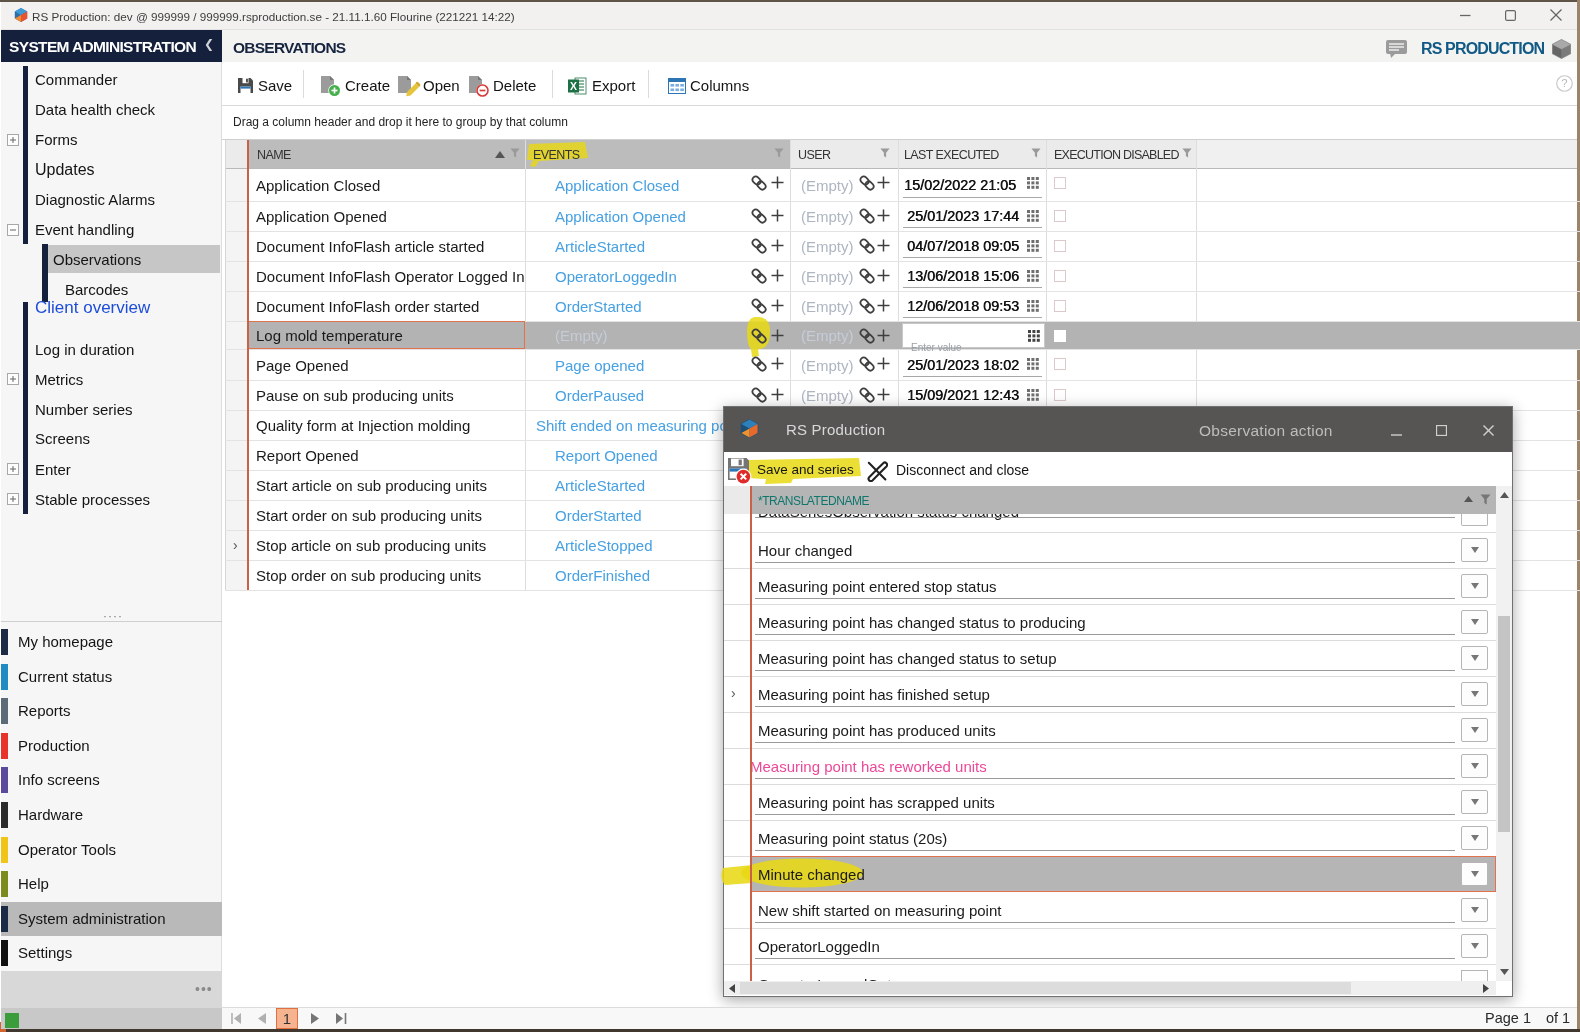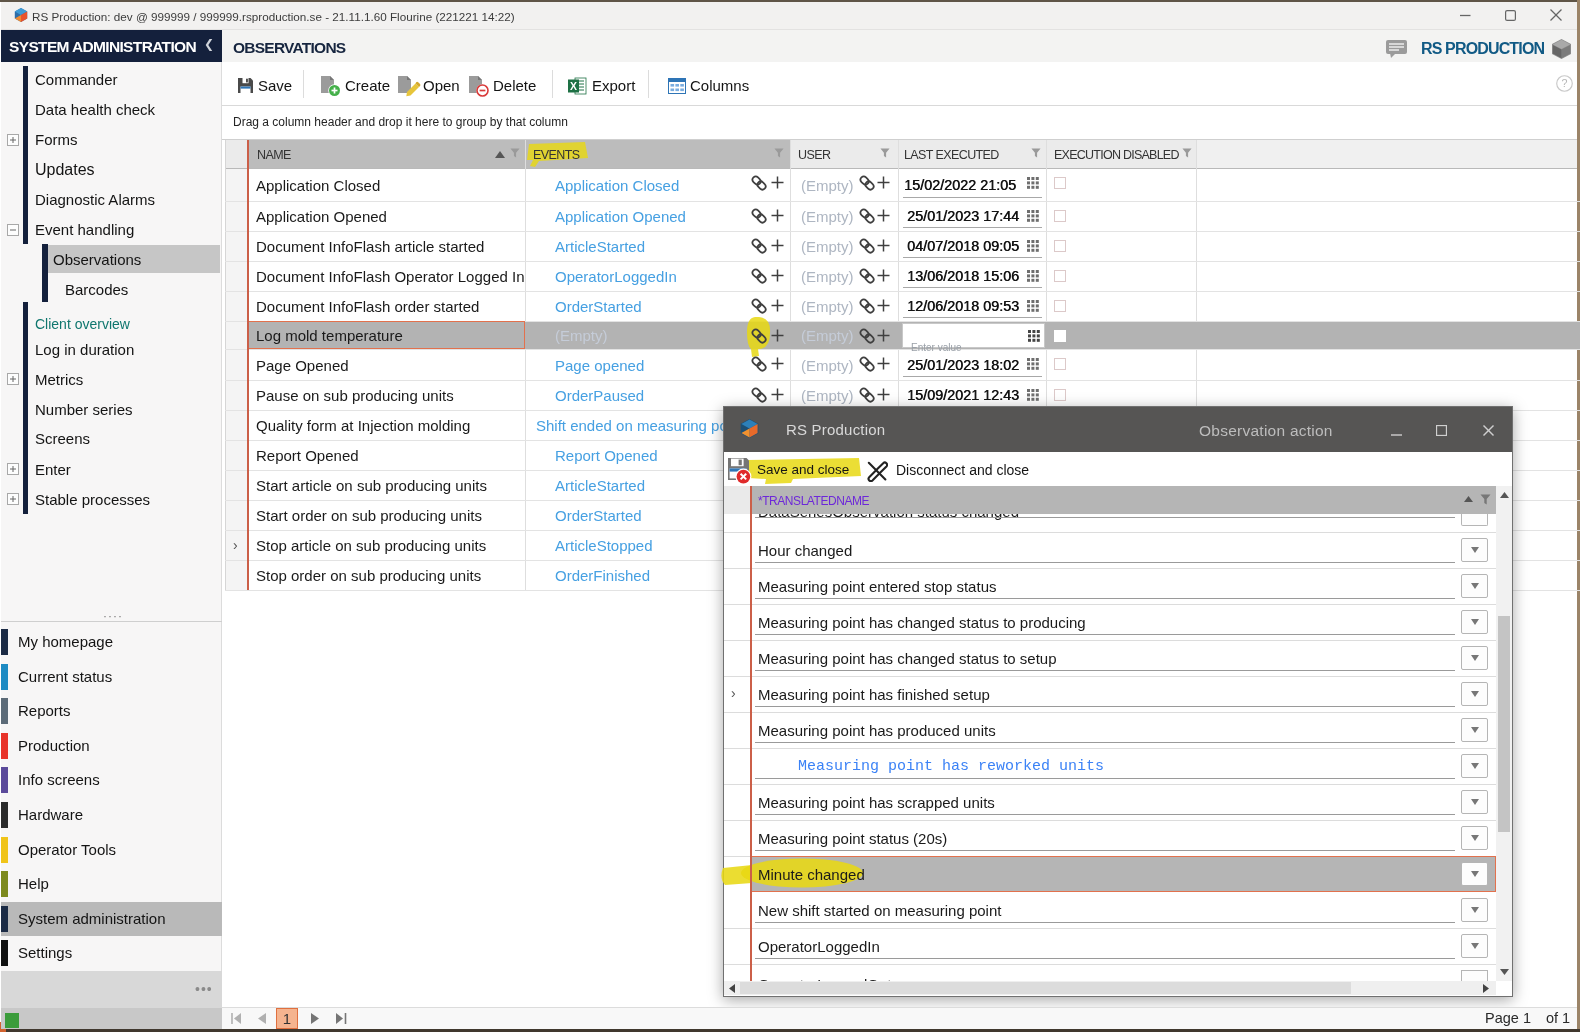--- a/index.html
+++ b/index.html
@@ -73,21 +73,21 @@
     </svg>
 
   <div class="txt" style="left:35px;top:71px;font-size:15px;color:#141414;">Commander</div>
   <div class="txt" style="left:35px;top:101px;font-size:15px;color:#141414;">Data health check</div>
   <div class="txt" style="left:35px;top:131px;font-size:15px;color:#141414;">Forms</div>
   <div class="txt" style="left:35px;top:161px;font-size:16px;color:#141414;">Updates</div>
   <div class="txt" style="left:35px;top:191px;font-size:15px;color:#141414;">Diagnostic Alarms</div>
   <div class="txt" style="left:35px;top:221px;font-size:15px;color:#141414;">Event handling</div>
   <div class="txt" style="left:53px;top:251px;font-size:15px;color:#141414;">Observations</div>
   <div class="txt" style="left:53px;top:281px;font-size:15px;color:#141414;margin-left:12px;">Barcodes</div>
-  <div class="txt" style="left:35px;top:316px;font-size:14px;color:#0f766e;">Client overview</div>
+  <div class="txt" style="left:35px;top:298px;font-size:17px;color:#1d4ed8;">Client overview</div>
   <div class="txt" style="left:35px;top:341px;font-size:15px;color:#141414;">Log in duration</div>
   <div class="txt" style="left:35px;top:371px;font-size:15px;color:#141414;">Metrics</div>
   <div class="txt" style="left:35px;top:401px;font-size:15px;color:#141414;">Number series</div>
   <div class="txt" style="left:35px;top:430px;font-size:15px;color:#141414;">Screens</div>
   <div class="txt" style="left:35px;top:461px;font-size:15px;color:#141414;">Enter</div>
   <div class="txt" style="left:35px;top:491px;font-size:15px;color:#141414;">Stable processes</div>
 </div>
 <div id="menu-bottom">
 
   <div class="txt" style="left:103px;top:609px;font-size:12px;color:#777;letter-spacing:1px;">····</div>
@@ -767,32 +767,32 @@
 <path d="M1 1 h18.5 l2.5 2.5 v19.5 h-21 z" fill="#757575"></path>
 <rect x="4" y="1.6" width="12.6" height="7.6" fill="#fcfcfc"></rect>
 <rect x="11.6" y="2.6" width="3.2" height="5.6" fill="#757575"></rect>
 <rect x="2.6" y="11.4" width="16.8" height="10" fill="#fcfcfc"></rect>
 <rect x="2.6" y="11.4" width="16.8" height="3.2" fill="#2e75b6"></rect>
 <circle cx="16.4" cy="19.6" r="8" fill="#fff"></circle>
 <circle cx="16.4" cy="19.6" r="6.8" fill="#e02b2b"></circle>
 <line x1="13.6" y1="16.8" x2="19.2" y2="22.4" stroke="#fff" stroke-width="2"></line>
 <line x1="19.2" y1="16.8" x2="13.6" y2="22.4" stroke="#fff" stroke-width="2"></line>
 </svg>
-<div class="txt" style="left:757px;top:462px;font-size:13.5px;color:#141414;">Save and close</div>
+<div class="txt" style="left:757px;top:462px;font-size:13.5px;color:#141414;">Save and series</div>
 <svg class="abs" style="left:865px;top:459px;" width="23" height="23" viewBox="0 0 23 23">
 <g fill="none" stroke="#222" stroke-width="2.1" stroke-linecap="round">
 <path d="M3.8 3.8 L20.4 20.4"></path>
 <path d="M11.8 10.6 L18.2 4.2 a2.3 2.3 0 0 1 3.25 3.25 L15.05 13.85"></path>
 <path d="M10.6 11.8 L4.2 18.2 a2.3 2.3 0 0 0 3.25 3.25 L13.85 15.05"></path>
 </g>
     </svg>
 <div class="txt" style="left:896px;top:462px;font-size:14px;color:#141414;">Disconnect and close</div>
 <div class="abs" style="left:724px;top:486px;width:27px;height:28px;background:#eaeaea;"></div>
 <div class="abs" style="left:751px;top:486px;width:745px;height:28px;background:#b5b5b5;"></div>
-<div class="txt" style="left:758px;top:494px;font-size:12px;color:#6d28d9;letter-spacing:-0.45px;">*TRANSLATEDNAME</div>
+<div class="txt" style="left:758px;top:494px;font-size:12px;color:#0f766e;letter-spacing:-0.45px;">*TRANSLATEDNAME</div>
 <svg class="abs" style="left:1464px;top:496px;" width="9" height="6" viewBox="0 0 9 6">
       <polygon points="4.5,0 9,6 0,6" fill="#555"></polygon>
     </svg>
 <svg class="abs" style="left:1480px;top:494px;" width="11" height="11" viewBox="0 0 11 11">
       <path d="M0.5 0.5 h10 l-3.8 4.6 v5.4 l-2.4 -1.6 v-3.8 z" fill="#777"></path>
     </svg>
 <div class="abs" style="left:751px;top:514px;width:745px;height:18px;overflow:hidden;">
       <div class="txt" style="left:7px;top:-11px;font-size:15px;color:#1a1a1a;">DataSeriesObservation status changed</div>
       <div class="abs" style="left:4px;top:3px;width:700px;height:1px;background:#9a9a9a;"></div>
     </div>
@@ -835,21 +835,21 @@
       <polygon points="0,0 8,0 4,6" fill="#777"></polygon>
     </svg>
 <div class="abs" style="left:724px;top:748px;width:772px;height:1px;background:#dcdcdc;"></div>
 <div class="txt" style="left:758px;top:722px;font-size:15px;color:#1a1a1a;">Measuring point has produced units</div>
 <div class="abs" style="left:755px;top:742px;width:700px;height:1px;background:#9a9a9a;"></div>
 <div class="abs" style="left:1461px;top:718px;width:27px;height:24px;background:#fdfdfd;border:1px solid #b5b5b5;border-radius:2px;"></div>
 <svg class="abs" style="left:1471px;top:727px;" width="8" height="6" viewBox="0 0 8 6">
       <polygon points="0,0 8,0 4,6" fill="#777"></polygon>
     </svg>
 <div class="abs" style="left:724px;top:784px;width:772px;height:1px;background:#dcdcdc;"></div>
-<div class="txt" style="left:798px;top:758px;font-size:15px;color:#3b82f6;font-family:Liberation Mono, monospace;">Measuring point has reworked units</div>
+<div class="txt" style="left:750px;top:758px;font-size:15px;color:#ec4899;">Measuring point has reworked units</div>
 <div class="abs" style="left:755px;top:778px;width:700px;height:1px;background:#9a9a9a;"></div>
 <div class="abs" style="left:1461px;top:754px;width:27px;height:24px;background:#fdfdfd;border:1px solid #b5b5b5;border-radius:2px;"></div>
 <svg class="abs" style="left:1471px;top:763px;" width="8" height="6" viewBox="0 0 8 6">
       <polygon points="0,0 8,0 4,6" fill="#777"></polygon>
     </svg>
 <div class="abs" style="left:724px;top:820px;width:772px;height:1px;background:#dcdcdc;"></div>
 <div class="txt" style="left:758px;top:794px;font-size:15px;color:#1a1a1a;">Measuring point has scrapped units</div>
 <div class="abs" style="left:755px;top:814px;width:700px;height:1px;background:#9a9a9a;"></div>
 <div class="abs" style="left:1461px;top:790px;width:27px;height:24px;background:#fdfdfd;border:1px solid #b5b5b5;border-radius:2px;"></div>
 <svg class="abs" style="left:1471px;top:799px;" width="8" height="6" viewBox="0 0 8 6">

